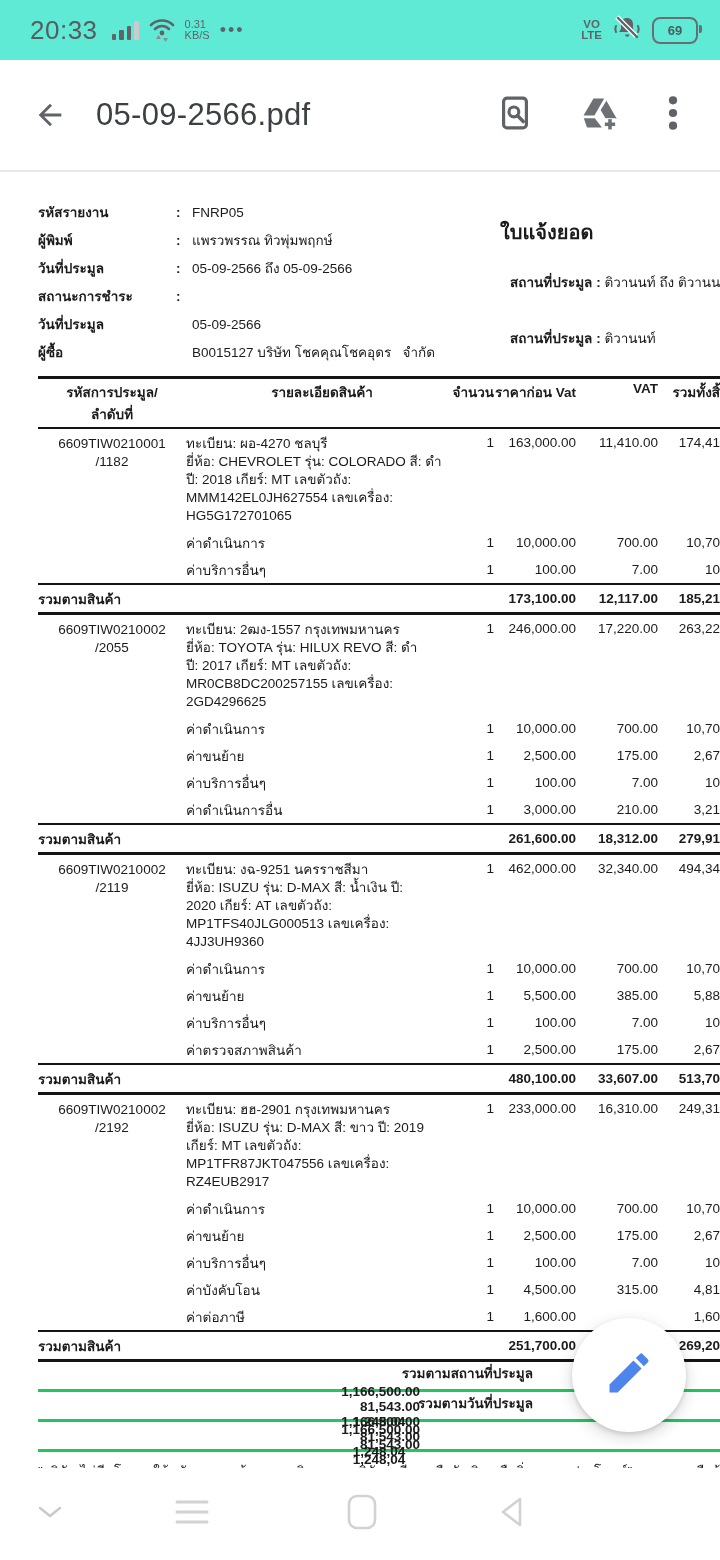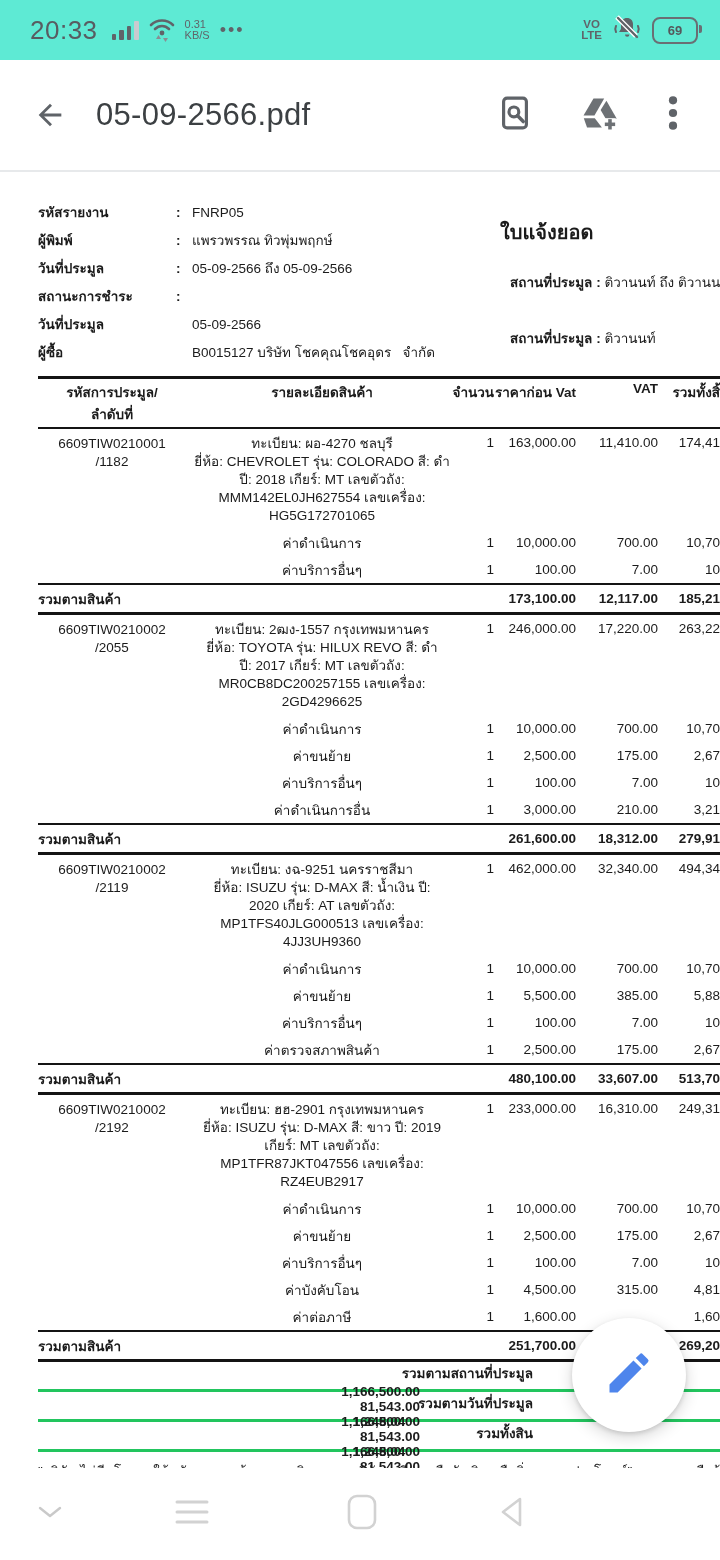--- a/index.html
+++ b/index.html
@@ -33,21 +33,21 @@
   .hlabel{width:138px;font-weight:700;}
   .hsep{width:16px;font-weight:700;}
   .hval{white-space:pre;}
   .doc-title{position:absolute;top:18px;left:462px;font-size:20px;font-weight:700;}
   .habs{position:absolute;left:442px;white-space:pre;}
   .habs b{font-weight:700;}
   
   .tbl{margin-top:6px;width:682px;}
   .trow{display:flex;align-items:center;}
   .c-code{width:148px;text-align:center;}
-  .c-desc{width:272px;text-align:center;}
+  .c-desc{width:272px;}
   .c-qty{width:36px;display:flex;justify-content:flex-end;white-space:nowrap;}
   .c-price{width:82px;display:flex;justify-content:flex-end;white-space:nowrap;}
   .c-vat{width:82px;display:flex;justify-content:flex-end;white-space:nowrap;}
   .c-total{flex:1;display:flex;justify-content:flex-end;white-space:nowrap;}
   .thead{border-top:3px solid #141414;border-bottom:2.5px solid #141414;font-weight:700;
          padding:2px 0;align-items:flex-start;}
   .thead .c-desc{text-align:center;}
   .item{align-items:flex-start;padding:6px 0 4px 0;}
   .item .c-desc{white-space:pre-line;line-height:18px;}
   .item .c-code{line-height:18px;}
@@ -606,21 +606,20 @@
             <span>1,166,500.00</span>
           </div>
           <div class="c-vat">
             <span>81,543.00</span>
           </div>
           <div class="c-total">
             <span>1,248,04</span>
           </div>
         </div>
         <div class="trow gtotal">
-          <div class="g-label"><span>รวมทั้งสิน</span></div>
           <div class="c-price">
             <span>1,166,500.00</span>
           </div>
           <div class="c-vat">
             <span>81,543.00</span>
           </div>
           <div class="c-total">
             <span>1,248,04</span>
           </div>
         </div>

